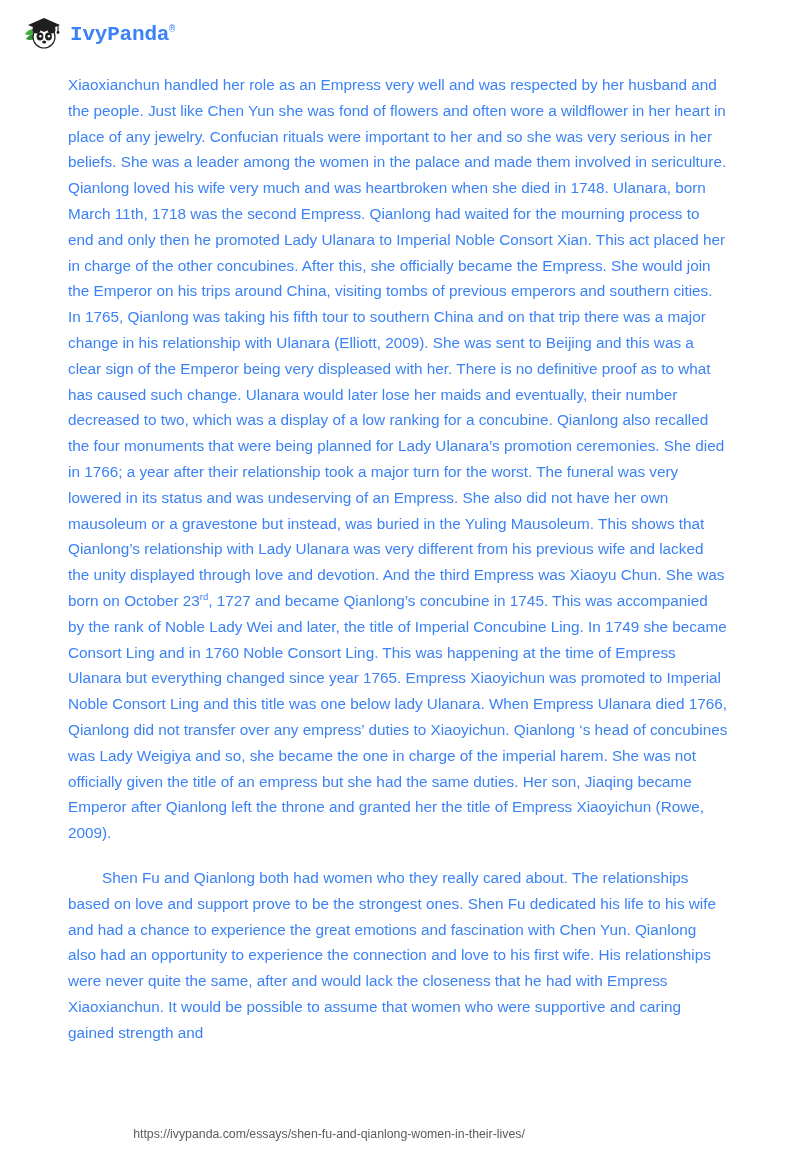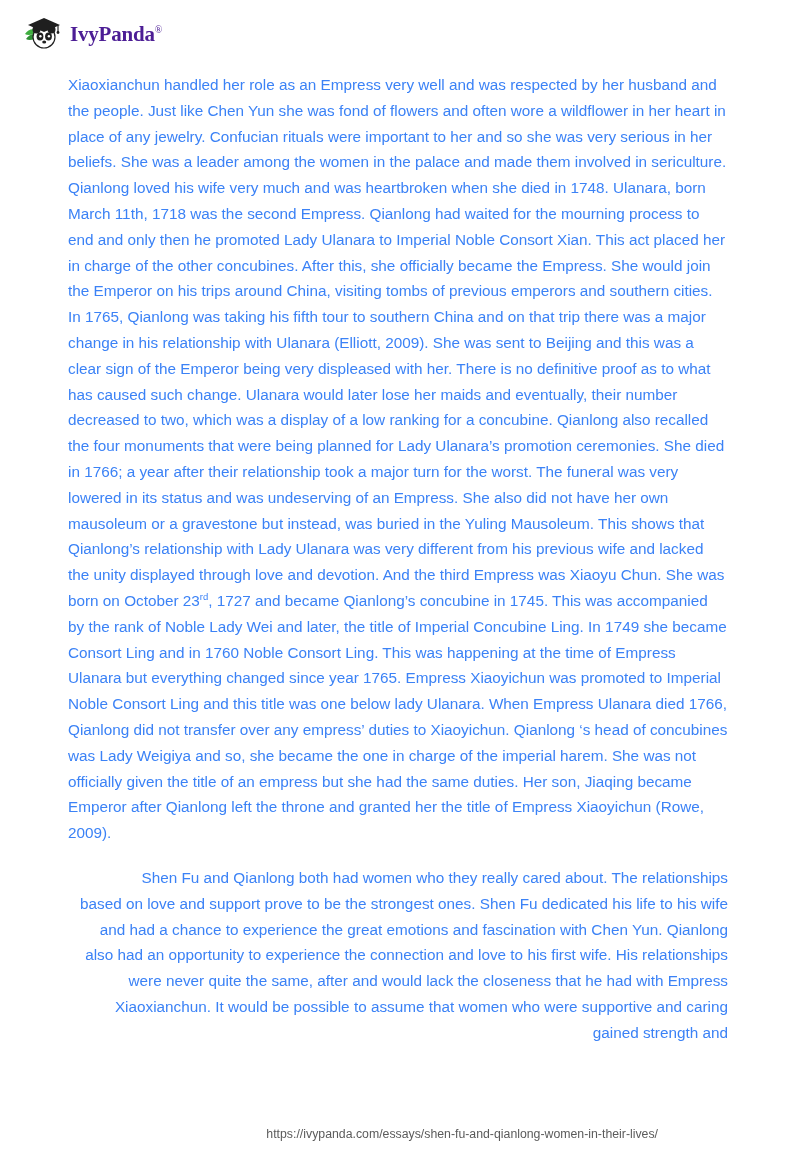--- a/index.html
+++ b/index.html
@@ -47,23 +47,23 @@
   .brand-logo {
     width: 40px;
     height: 40px;
     position: relative;
     display: block;
   }
 
   .brand-name {
     font-size: 21px;
     font-weight: bold;
-    color: #4c1d95;
+    color: #3b82f6;
     letter-spacing: -0.2px;
-    font-family: Liberation Serif, serif;
+    font-family: Liberation Mono, monospace;
     position: relative;
   }
 
   .brand-name .reg {
     font-size: 10px;
     vertical-align: super;
     font-weight: normal;
   }
 
   .doc-title {
@@ -89,40 +89,39 @@
     font-size: 15.3px;
     line-height: 25.8px;
     color: #3b82f6;
     text-align: left;
     margin: 0 0 0 0;
     font-family: "Liberation Sans", sans-serif;
   }
 
   .para + .para {
     margin-top: 19px;
-    text-align: right;
   }
 
   .para.indent {
     text-indent: 34px;
   }
 
   sup {
     font-size: 0.62em;
     vertical-align: super;
     line-height: 0;
   }
 
   
   .footer {
     position: absolute;
     left: 0;
     bottom: 18px;
     width: 680px;
-    text-align: right;
+    text-align: center;
     padding-right: 22px;
     box-sizing: border-box;
   }
 
   .footer-link {
     font-size: 12.3px;
     color: #5b5b5b;
     text-decoration: none;
     font-family: "Liberation Sans", sans-serif;
   }

